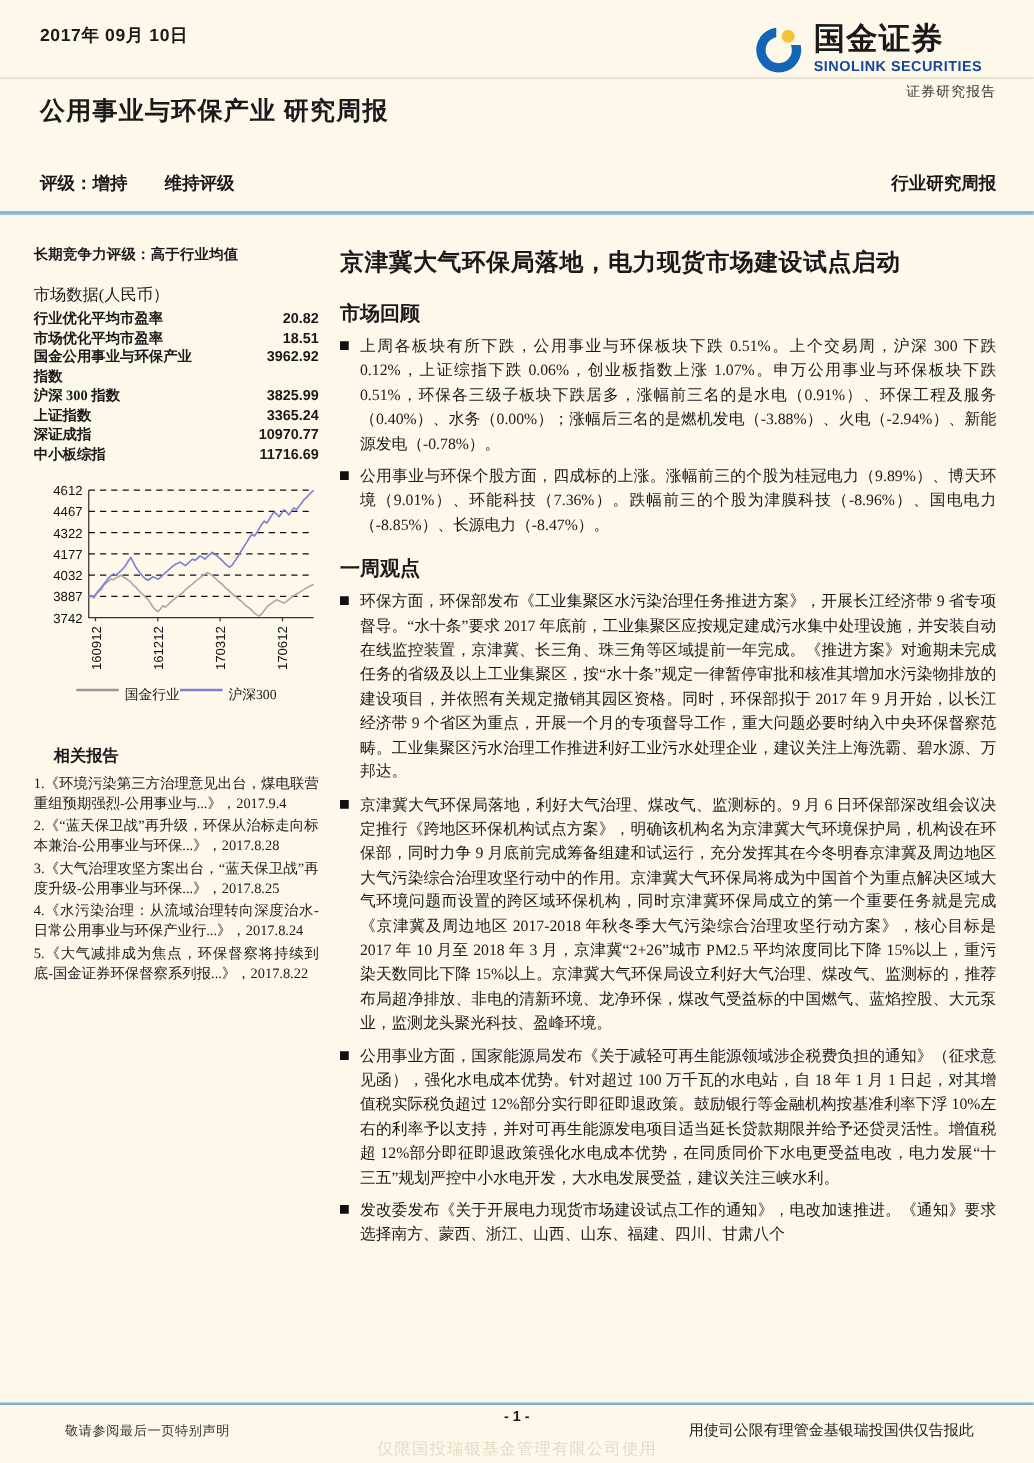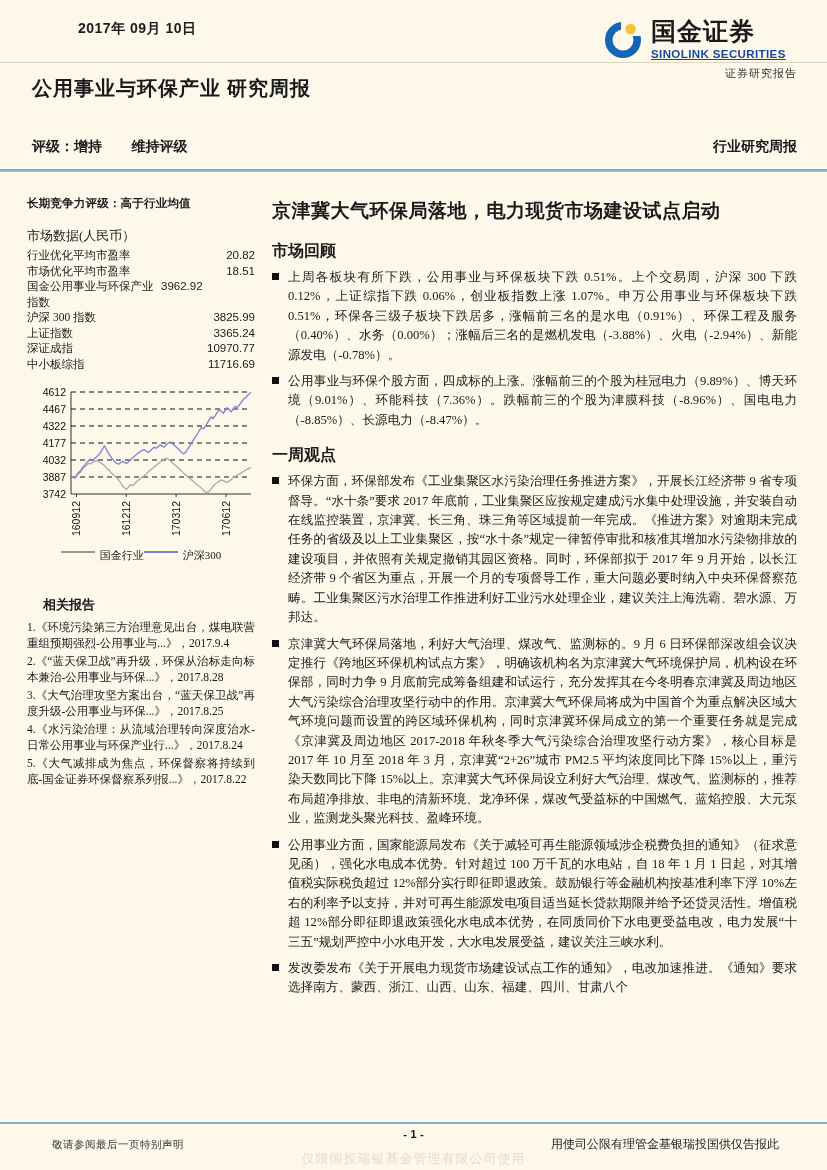--- a/index.html
+++ b/index.html
@@ -9,46 +9,46 @@
     font-family:"Liberation Serif","DejaVu Serif",serif;
     color:#1a1a1a;
     overflow:hidden;
     position:relative;
   }
   .page{position:relative;width:827px;height:1170px;box-sizing:border-box;}
 
   
   .hdr{position:absolute;left:0;top:0;width:827px;height:172px;}
   .date{position:absolute;left:32px;top:20px;font-size:14px;font-weight:bold;
-        font-family:"Liberation Sans","DejaVu Sans",sans-serif;letter-spacing:.5px;margin-left:46px;}
+        font-family:"Liberation Sans","DejaVu Sans",sans-serif;letter-spacing:.5px;}
   .rpt-title{position:absolute;left:32px;top:75px;font-size:20px;font-weight:bold;
         letter-spacing:1px;}
   .rating-row{position:absolute;left:32px;top:138px;font-size:14px;font-weight:bold;}
   .rating-row .kw{margin-right:26px;}
   .rpt-kind{position:absolute;right:30px;top:138px;font-size:14px;font-weight:bold;}
 
   
   .logo{position:absolute;right:28px;top:18px;width:196px;height:62px;}
   .logo-mark{position:absolute;left:0;top:2px;width:40px;height:40px;}
   .logo-cn{position:absolute;left:48px;top:0px;font-size:25px;font-weight:bold;
         color:#1a1a1a;letter-spacing:1px;line-height:28px;}
   .logo-en{position:absolute;left:48px;top:30px;font-size:11.5px;font-weight:bold;
         color:#14489c;letter-spacing:.4px;
-        font-family:"Liberation Sans","DejaVu Sans",sans-serif;text-decoration:underline;}
+        font-family:"Liberation Sans","DejaVu Sans",sans-serif;}
   .logo-sub{position:absolute;right:2px;top:48px;font-size:11px;color:#333;letter-spacing:1px;}
 
   .rule-blue{position:absolute;left:0;width:827px;height:3px;
         background:linear-gradient(to bottom,#6fa8c8 0,#9fc6dd 100%);}
 
   
   .side{position:absolute;left:27px;top:196px;width:228px;}
   .side-h{font-size:11.5px;font-weight:bold;letter-spacing:.2px;margin-bottom:4px;}
   .side-h2{font-size:13px;font-weight:normal;margin:16px 0 3px;}
-  .mkt-row{display:flex;justify-content:flex-start;align-items:flex-start;
-        font-size:11.5px;line-height:15.5px;}
+  .mkt-row{display:flex;justify-content:space-between;align-items:flex-start;
+        font-size:11.5px;line-height:15.5px;font-weight:bold;}
   .mkt-row .lbl{flex:1 1 auto;padding-right:6px;}
   .mkt-row .val{flex:0 0 auto;white-space:nowrap;
         font-family:"Liberation Sans","DejaVu Sans",sans-serif;font-size:11.5px;}
   .mkt-row.wrap .lbl{max-width:128px;}
 
   
   .chart-box{margin-top:14px;width:228px;height:190px;position:relative;}
   .chart-svg{display:block;}
   .legend{display:flex;justify-content:center;margin-top:2px;font-size:11px;}
   .legend span.ln{display:inline-block;width:34px;height:0;border-top:2px solid #999;

